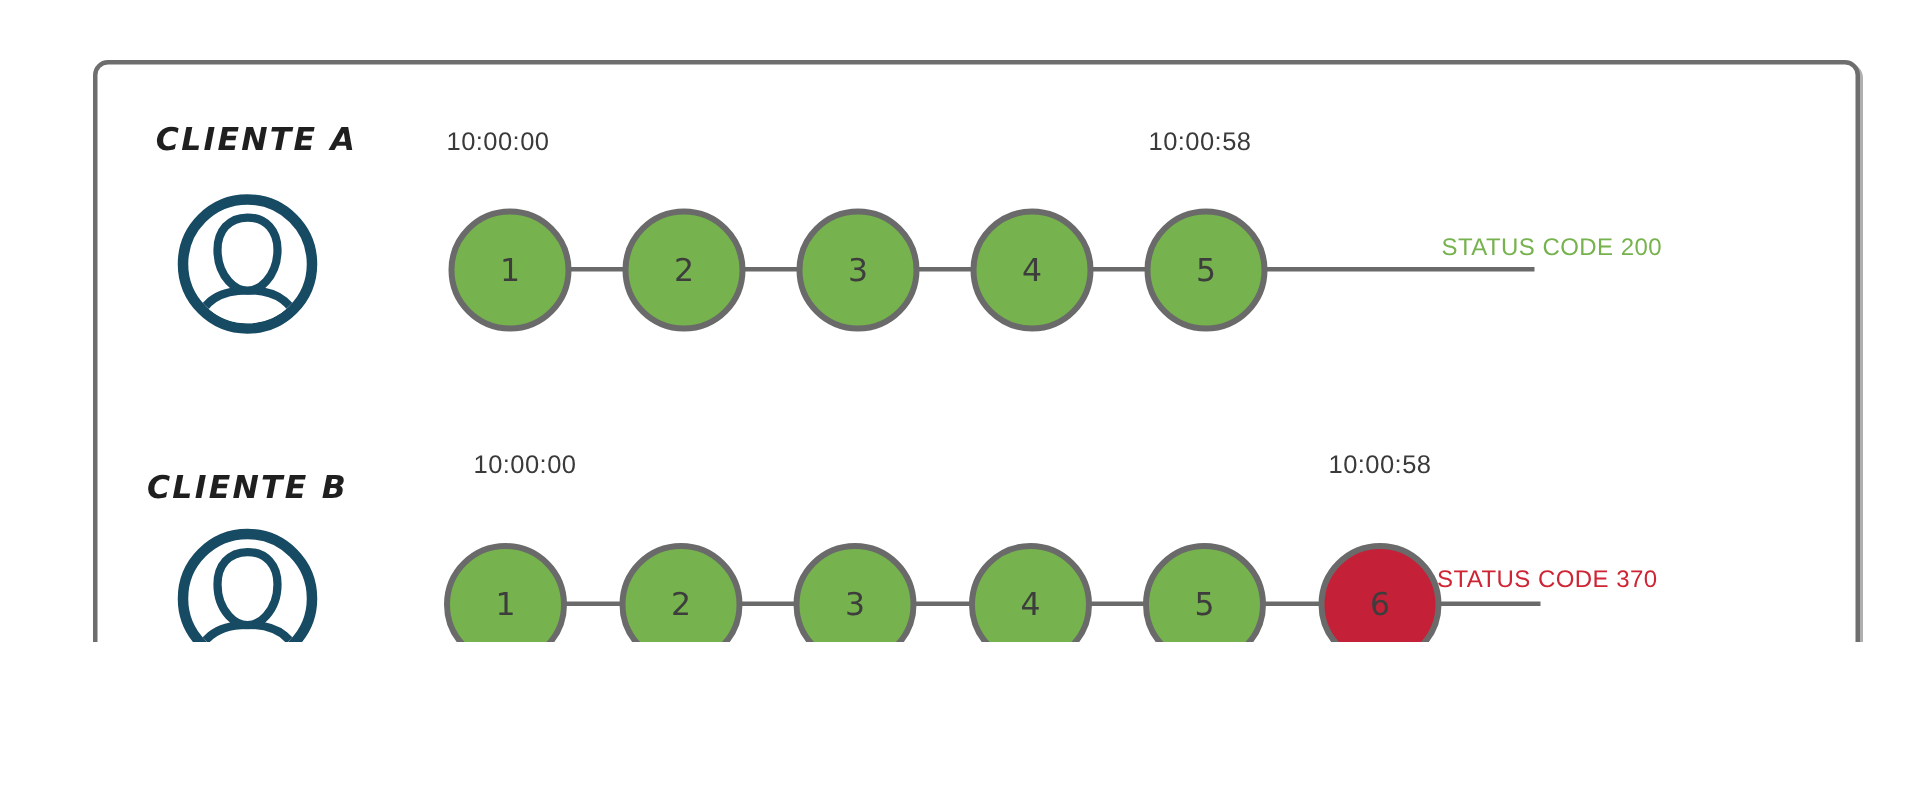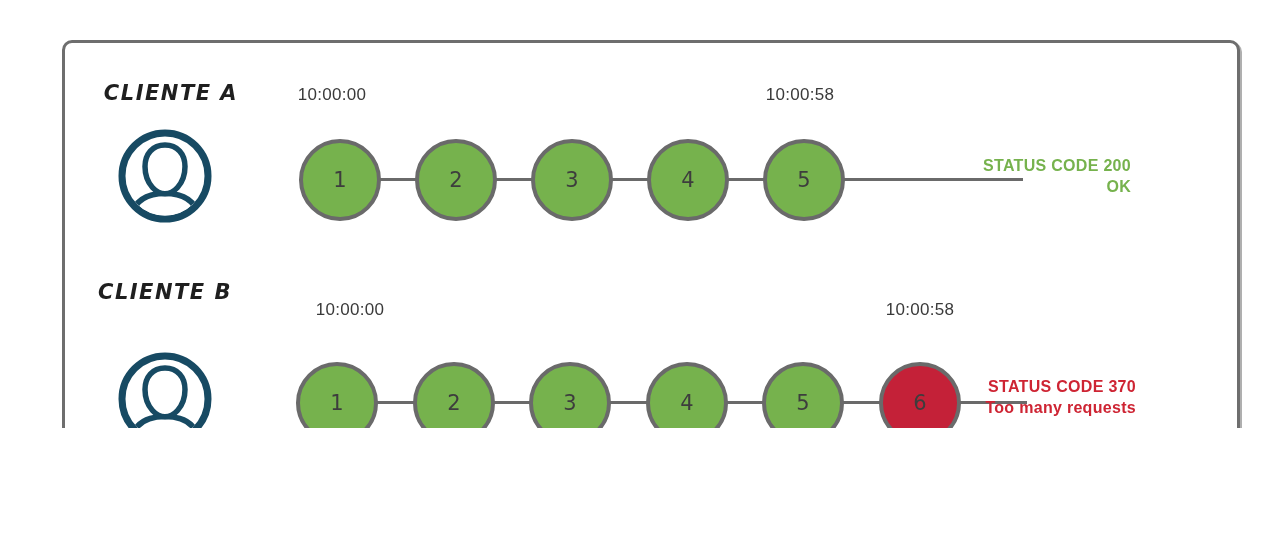--- a/index.html
+++ b/index.html
@@ -25,21 +25,21 @@
   .timeline{position:absolute;height:3px;background:#6A6A6A;}
   .req{
     position:absolute;width:74px;height:74px;border:4px solid #6A6A6A;border-radius:50%;
     display:flex;align-items:center;justify-content:center;
     font-family:"DejaVu Sans",sans-serif;font-size:21px;color:#3d3d3d;
     box-sizing:content-box;
   }
   .req.ok{background:#76B24D;}
   .req.blocked{background:#C42138;}
   .status{
-    position:absolute;text-align:right;font-weight:700;font-size:16px;
+    position:absolute;text-align:left;font-weight:400;font-size:16px;
     line-height:21px;letter-spacing:.3px;white-space:nowrap;
   }
   .status.ok{color:#76B24D;width:170px;}
   .status.err{color:#CE2433;width:178px;}
 </style>
 </head>
 <body>
 
 <div class="stage">
 
@@ -78,24 +78,23 @@
     </div>
   <div class="req ok" style="left:647px;top:139px">
     <span>4</span>
     </div>
   <div class="req ok" style="left:763px;top:139px">
     <span>5</span>
     </div>
 
   <div class="status ok" style="left:961px;top:155px">
     <div>STATUS CODE 200</div>
-    <div>OK</div>
   </div>
 
-  <div class="client-label" style="left:85px;top:280px">CLIENTE B</div>
+  <div class="client-label" style="left:85px;top:313px">CLIENTE B</div>
 
   <div class="avatar" style="left:118px;top:352px">
     <svg viewBox="0 0 94 94" width="94" height="94">
       <defs>
           <clipPath id="clipB">
             <circle cx="47" cy="47" r="39.5"></circle>
           </clipPath>
         </defs>
       <circle cx="47" cy="47" r="43" fill="#ffffff" stroke="#174A63" stroke-width="7"></circle>
       <g clip-path="url(#clipB)" stroke="#174A63" fill="#ffffff">
@@ -124,16 +123,15 @@
     </div>
   <div class="req ok" style="left:762px;top:362px">
     <span>5</span>
     </div>
   <div class="req blocked" style="left:879px;top:362px">
     <span>6</span>
     </div>
 
   <div class="status err" style="left:958px;top:376px">
     <div>STATUS CODE 370</div>
-    <div>Too many requests</div>
   </div>
 
 </div>
 
 </body></html>

